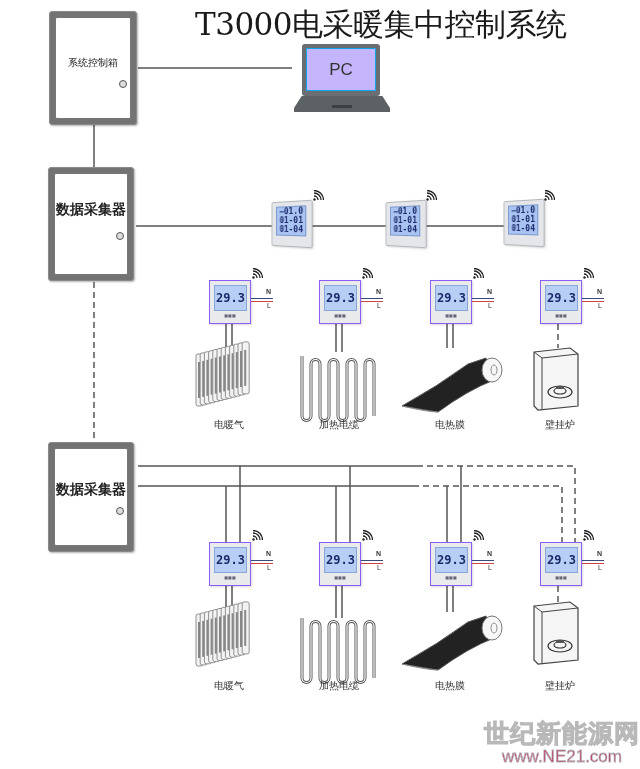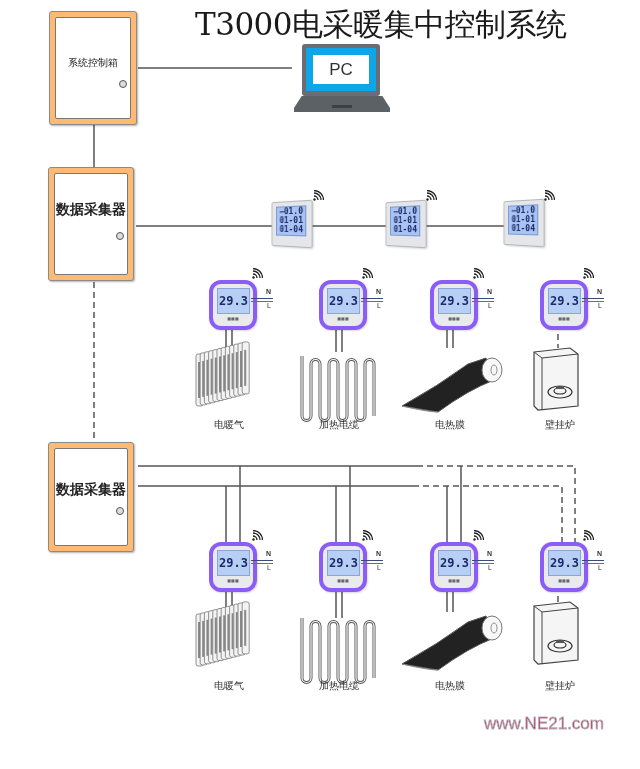--- a/index.html
+++ b/index.html
@@ -1,28 +1,28 @@
 <!DOCTYPE html>
 <html><head>
 <meta charset="utf-8">
 <style>
   html, body { margin:0; padding:0; background:#ffffff; }
   body { width:640px; height:769px; position:relative; overflow:hidden; font-family:"DejaVu Sans", sans-serif; }
   .title { position:absolute; left:195px; top:4px; font-family:"DejaVu Serif", serif; font-size:31px; color:#1a1a1a; white-space:nowrap; letter-spacing:-0.5px; }
   svg.lines { position:absolute; left:0; top:0; width:640px; height:769px; }
-  .cabinet { position:absolute; background:#fdba74; border:1.5px solid #8a8a8a; border-radius:3px; box-shadow:1px 1px 2px rgba(0,0,0,0.3); }
+  .cabinet { position:absolute; background:#737373; border:1.5px solid #8a8a8a; border-radius:3px; box-shadow:1px 1px 2px rgba(0,0,0,0.3); }
   .cabinet .inner { position:absolute; left:5px; top:5px; right:5px; bottom:5px; background:#fff; border:1.5px solid #777; border-radius:2px; }
   .cabinet .label { position:absolute; left:0; right:0; text-align:center; color:#222; white-space:nowrap; }
   .cabinet .lock { position:absolute; width:6px; height:6px; border:1px solid #555; border-radius:50%; background:#ddd; }
   .laptop { position:absolute; left:294px; top:44px; width:96px; height:72px; }
   .laptop .screen { position:absolute; left:8px; top:0; width:78px; height:52px; background:#6a6e72; border-radius:3px; }
-  .laptop .screen .panel { position:absolute; left:4px; top:4px; right:4px; bottom:5px; background:#ffffff; border:7px solid #0ea5e9; display:flex; align-items:center; justify-content:center; font-family:"Liberation Sans", sans-serif; font-size:17px; color:#333; }
+  .laptop .screen .panel { position:absolute; left:4px; top:4px; right:4px; bottom:5px; background:#c4b5fd; border:1px solid #0ea5e9; display:flex; align-items:center; justify-content:center; font-family:"Liberation Sans", sans-serif; font-size:17px; color:#333; }
   .laptop .base { position:absolute; left:0; top:52px; width:96px; height:16px; background:#5c6165; clip-path:polygon(8% 0, 92% 0, 100% 75%, 100% 100%, 0 100%, 0 75%); }
   .laptop .base .pad { position:absolute; left:38px; top:9px; width:20px; height:3px; background:#3c4043; }
-  .thermo { position:absolute; width:40px; height:42px; background:#e9eaec; border:4px solid #8b5cf6; border-radius:12px; box-shadow:1px 1px 2px rgba(0,0,0,0.15); }
+  .thermo { position:absolute; width:40px; height:42px; background:#e9eaec; border:1px solid #8b5cf6; border-radius:0; box-shadow:1px 1px 2px rgba(0,0,0,0.15); }
   .thermo .lcd { position:absolute; left:4px; top:4px; width:31px; height:24px; background:#b8cff5; border:1px solid #8aa6d8; font-family:"DejaVu Sans Mono", monospace; color:#1c2a6b; font-weight:bold; font-size:12px; display:flex; align-items:center; justify-content:center; }
   .thermo .brand { position:absolute; left:0; right:0; bottom:5px; text-align:center; font-size:4px; color:#667; }
   .tp { position:absolute; width:40px; height:44px; background:#e4e6e9; border:1px solid #b3b6ba; border-radius:2px; transform:perspective(80px) rotateY(-12deg); box-shadow:1px 1px 2px rgba(0,0,0,0.15); }
   .tp .lcd { position:absolute; left:4px; top:4px; width:31px; height:30px; background:#a9c3f2; border:1px solid #7b98cc; font-family:"DejaVu Sans Mono", monospace; font-size:8px; color:#1c2a6b; font-weight:bold; line-height:9px; text-align:right; padding-right:2px; box-sizing:border-box; }
   .wifi { position:absolute; width:12px; height:12px; }
   .nl { position:absolute; width:22px; height:24px; font-family:"Liberation Sans", sans-serif; font-size:7px; font-weight:bold; color:#333; }
   .nl .n { position:absolute; right:2px; top:0; }
   .nl .l { position:absolute; right:2px; top:14px; font-weight:normal; }
   .nl .ln { position:absolute; left:0; top:10px; width:22px; height:1px; background:#3b4a7a; }
   .nl .ll { position:absolute; left:0; top:13px; width:22px; height:1px; background:#c44; }
@@ -410,14 +410,15 @@
     <path d="M4 8 L12 14 L48 10" fill="none" stroke="#444" stroke-width="1"></path>
     <line x1="12" y1="14" x2="12" y2="66" stroke="#444" stroke-width="1"></line>
     <ellipse cx="30" cy="48" rx="12" ry="6" fill="none" stroke="#333" stroke-width="1.2"></ellipse>
     <ellipse cx="30" cy="47" rx="6" ry="3" fill="none" stroke="#333" stroke-width="1.2"></ellipse>
     <rect x="26" y="42" width="8" height="3" fill="#555"></rect>
   </svg></div>
     <div class="devlabel" style="left: 520px; top: 679px;">壁挂炉</div>
   </div>
 
 <div class="watermark">
+  <div class="wm1">世纪新能源网</div>
   <div class="wm2">www.NE21.com</div>
 </div>
 
 </body></html>

